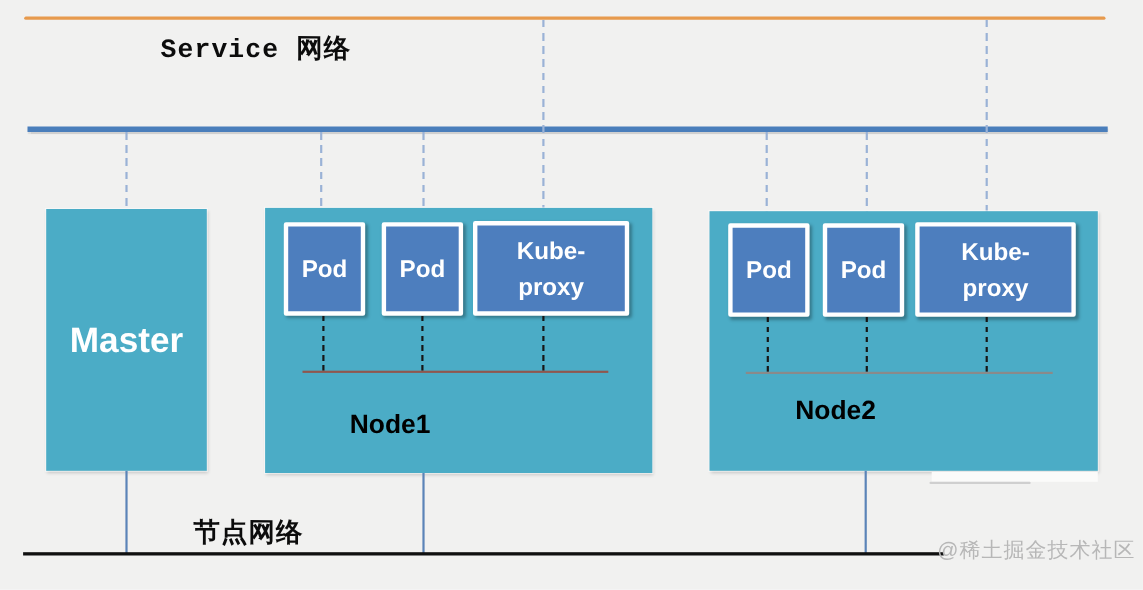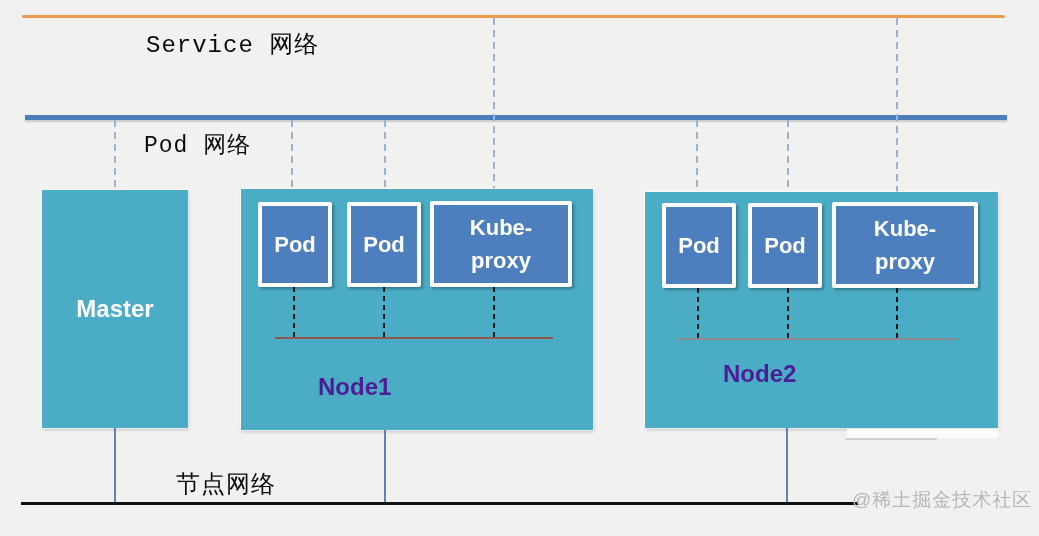--- a/index.html
+++ b/index.html
@@ -12,78 +12,77 @@
   }
   
   .hline{position:absolute;}
   .service-line{left:22px;top:15px;width:983px;height:3px;background:#E79A4D;border-radius:2px;}
   .podnet-line{left:25px;top:115px;width:982px;height:5px;background:#4A7EBB;box-shadow:0 2px 1px rgba(110,110,110,.25);}
   .nodenet-line{left:21px;top:502px;width:837px;height:3px;background:#101010;}
   
   .net-label{
     position:absolute;color:#0c0c0c;
     font-family:"Liberation Mono","DejaVu Serif",serif;
-    font-weight:400;letter-spacing:1px;white-space:nowrap;
+    font-weight:700;letter-spacing:1px;white-space:nowrap;
   }
   .service-label{left:146px;top:28px;font-size:24px;}
   .pod-label{left:144px;top:129px;font-size:23px;}
   .nodenet-label{left:176px;top:468px;font-size:24px;}
   
   .vdash{
     position:absolute;width:2px;
     background:repeating-linear-gradient(to bottom,#9ab2d6 0 7px,rgba(0,0,0,0) 7px 12px);
   }
   
   .vsolid{position:absolute;width:2px;background:#5b84b8;}
   
   .teal-box{
     position:absolute;background:#4BACC6;
     box-shadow:0 0 0 1px rgba(255,255,255,.55),1px 2px 3px rgba(0,0,0,.18);
   }
   .master-box{left:42px;top:190px;width:146px;height:238px;
     display:flex;align-items:center;justify-content:center;}
-  .master-box span{color:#fff;font-size:24px;font-weight:600;}
+  .master-box span{color:#fff;font-size:32px;font-weight:600;}
   .node1-box{left:241px;top:189px;width:352px;height:241px;}
   .node2-box{left:645px;top:192px;width:353px;height:236px;}
   
   .pod-box{
     position:absolute;background:#4D7EBE;border:4px solid #ffffff;border-radius:2px;
     box-shadow:2px 2px 3px rgba(0,0,0,.3);
     display:flex;align-items:center;justify-content:center;
     color:#fff;font-size:22px;font-weight:600;box-sizing:border-box;
   }
   .kube-box{flex-direction:column;line-height:1.5;}
   
   .vdash-black{
     position:absolute;width:2px;
     background:repeating-linear-gradient(to bottom,#161616 0 5px,rgba(0,0,0,0) 5px 9px);
   }
   
   .bus{position:absolute;height:2px;}
   .bus-node1{left:34px;top:148px;width:278px;background:#8F574E;}
   .bus-node2{left:33px;top:146px;width:279px;background:#8A8A8A;}
-  .node-name{position:absolute;color:#4c1d95;font-size:24px;font-weight:600;}
+  .node-name{position:absolute;color:#000000;font-size:24px;font-weight:600;}
   
   .artifact{position:absolute;left:847px;top:429px;width:151px;height:9px;background:#fbfbfa;}
   .artifact-shadow{position:absolute;left:845px;top:438px;width:92px;height:2px;background:#cfcfcf;border-radius:2px;}
   .watermark{
     position:absolute;left:852px;top:487px;
     color:#b7b7b7;font-size:19px;letter-spacing:1px;white-space:nowrap;
   }
 </style>
 </head>
 <body>
 
 <div class="canvas">
 
   <div class="hline service-line"></div>
   <div class="net-label service-label">Service 网络</div>
 
   <div class="hline podnet-line"></div>
-  <div class="net-label pod-label">Pod 网络</div>
 
   <div class="vdash" style="left:114px;top:120px;height:70px;"></div>
   <div class="vdash" style="left:291px;top:120px;height:83px;"></div>
   <div class="vdash" style="left:384px;top:120px;height:83px;"></div>
   <div class="vdash" style="left:493px;top:18px;height:184px;"></div>
   <div class="vdash" style="left:696px;top:120px;height:83px;"></div>
   <div class="vdash" style="left:787px;top:120px;height:83px;"></div>
   <div class="vdash" style="left:896px;top:18px;height:184px;"></div>
 
   <div class="teal-box master-box">

